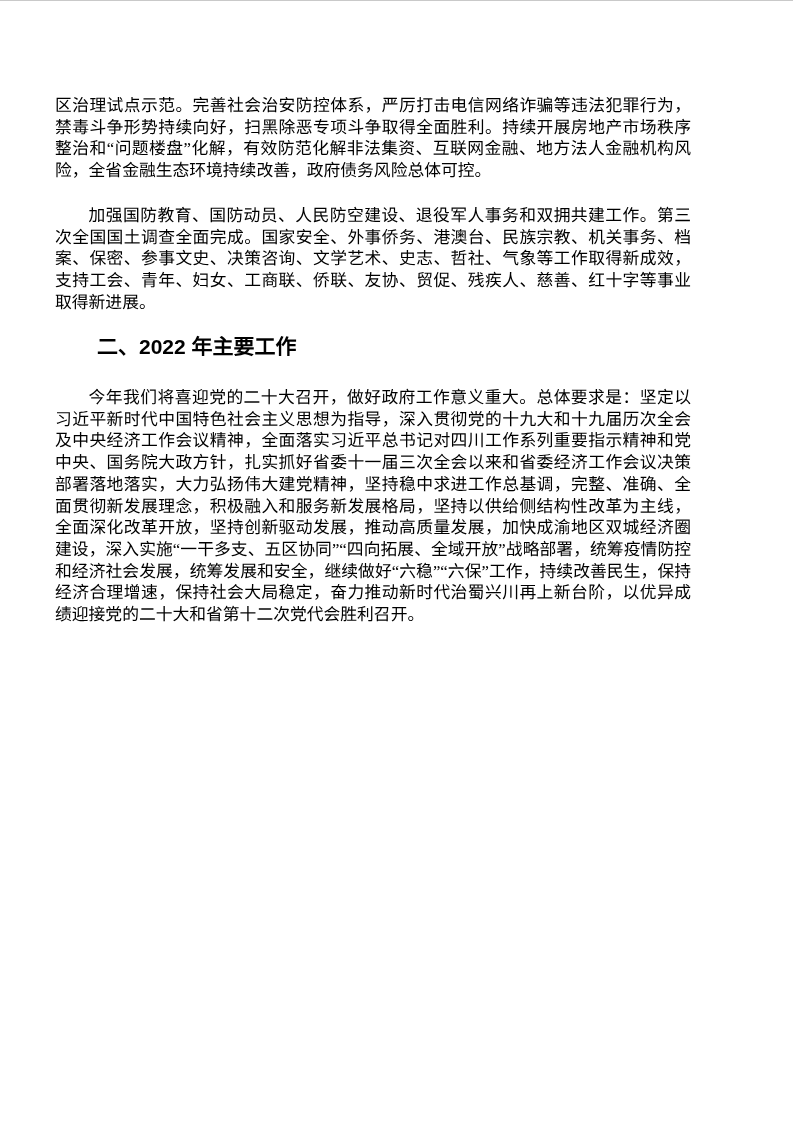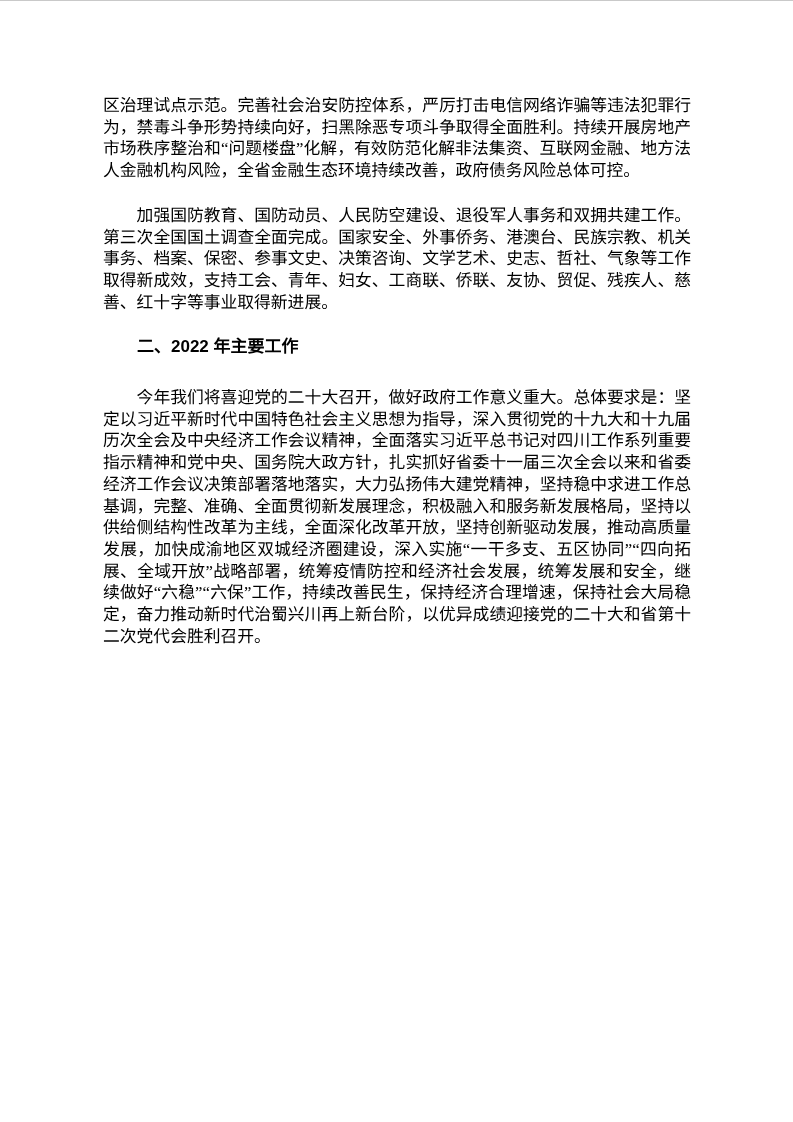--- a/index.html
+++ b/index.html
@@ -7,41 +7,41 @@
     padding: 0;
     background: #ffffff;
   }
   .page {
     position: relative;
     width: 793px;
     height: 1122px;
     box-sizing: border-box;
     background: #ffffff;
     border-top: 1px solid #c9c9c9;
-    padding: 94px 102px 0 103px;
+    padding: 94px 102px 0 55px;
     overflow: hidden;
     font-family: "Liberation Serif", "DejaVu Serif", serif;
     font-size: 16.8px;
     line-height: 21.7px;
     color: #000000;
     text-align: justify;
   }
   .para {
     margin: 0 0 23px 0;
     text-indent: 2em;
     word-break: break-all;
   }
   .para.noindent {
     text-indent: 0;
   }
   .heading {
     margin: 0 0 29px 0;
     font-family: "Liberation Sans", "DejaVu Sans", sans-serif;
     font-weight: bold;
-    font-size: 17px;
+    font-size: 21px;
     line-height: 21.7px;
     text-indent: 2em;
     text-align: left;
   }
 </style>
 </head>
 <body>
 
 <div class="page">
   <p class="para noindent">区治理试点示范。完善社会治安防控体系，严厉打击电信网络诈骗等违法犯罪行为，禁毒斗争形势持续向好，扫黑除恶专项斗争取得全面胜利。持续开展房地产市场秩序整治和“问题楼盘”化解，有效防范化解非法集资、互联网金融、地方法人金融机构风险，全省金融生态环境持续改善，政府债务风险总体可控。</p>

